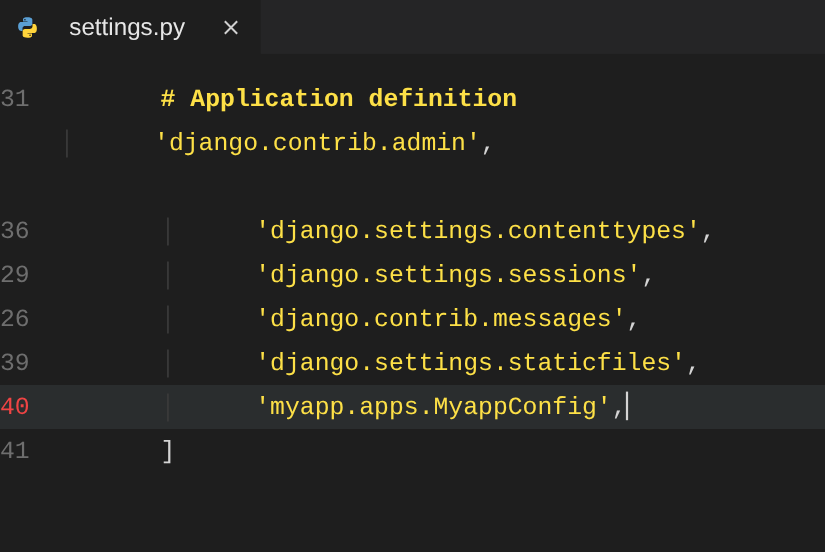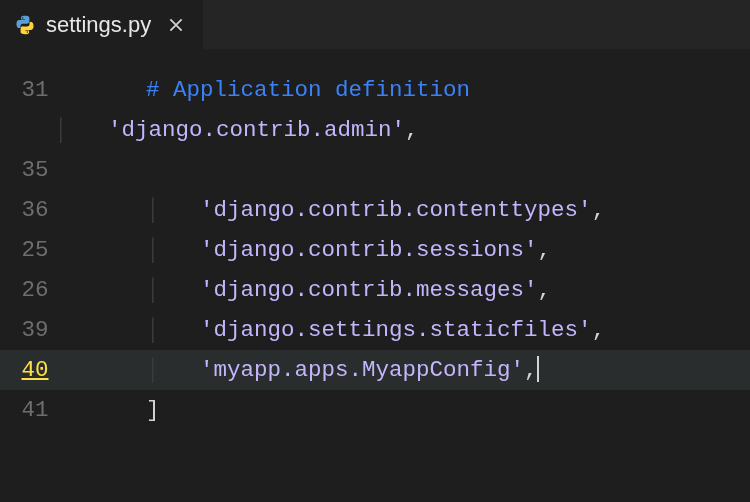--- a/index.html
+++ b/index.html
@@ -15,21 +15,21 @@
   
   .tab-bar {
     display: flex;
     height: 50px;
     background: #252526;
     border-bottom: 1px solid #1e1e1e;
   }
   .tab {
     display: flex;
     align-items: center;
-    gap: 10px;
+    gap: 27px;
     padding: 0 18px 0 14px;
     background: #1e1e1e;
     color: #e6e6e6;
     font-family: -apple-system, BlinkMacSystemFont, "Segoe UI", Arial, sans-serif;
     font-size: 22px;
     cursor: pointer;
     user-select: none;
   }
   .tab .file-icon {
     width: 22px;
@@ -63,38 +63,37 @@
     line-height: 40px;
     font-size: 22.5px;
     white-space: pre;
   }
   .code-line.active {
     background: #2a2d2e;
   }
   .gutter {
     width: 92px;
     padding-right: 22px;
-    text-align: center;
+    text-align: left;
     color: #6e6e6e;
     user-select: none;
     flex-shrink: 0;
   }
   .code-line.active .gutter {
-    color: #fde047;
-    text-decoration: underline;
+    color: #ef4444;
   }
   .content {
     flex: 1;
     position: relative;
   }
-  .tok-comment { color: #3b82f6; }
+  .tok-comment { color: #fde047; font-weight: bold; }
   .tok-var     { color: #d4d4d4; }
   .tok-op      { color: #d4d4d4; }
   .tok-bracket { color: #d4d4d4; }
-  .tok-string  { color: #c4b5fd; }
+  .tok-string  { color: #fde047; margin-left: 32px; }
   .tok-punc    { color: #d4d4d4; }
   .indent-guide {
     color: #3a3a3a;
   }
 
   .cursor {
     display: inline-block;
     width: 2px;
     height: 26px;
     background: #d4d4d4;
@@ -119,20 +118,20 @@
       <svg viewBox="0 0 16 16" fill="none">
         <path d="M3 3 L13 13 M13 3 L3 13"></path>
       </svg>
     </span>
   </div>
 </div>
 
 <div class="editor" id="editor">
     <div class="code-line"><div class="gutter">31</div><div class="content"><span>    </span><span class="tok-comment"># Application definition</span></div></div>
     <div class="code-line"><div class="content"><span>    </span><span class="indent-guide">│</span><span>   </span><span class="tok-string">'django.contrib.admin'</span><span class="tok-punc">,</span></div></div>
-    <div class="code-line"><div class="gutter">35</div></div>
-    <div class="code-line"><div class="gutter">36</div><div class="content"><span>    </span><span class="indent-guide">│</span><span>   </span><span class="tok-string">'django.contrib.contenttypes'</span><span class="tok-punc">,</span></div></div>
-    <div class="code-line"><div class="gutter">25</div><div class="content"><span>    </span><span class="indent-guide">│</span><span>   </span><span class="tok-string">'django.contrib.sessions'</span><span class="tok-punc">,</span></div></div>
+    <div class="code-line"></div>
+    <div class="code-line"><div class="gutter">36</div><div class="content"><span>    </span><span class="indent-guide">│</span><span>   </span><span class="tok-string">'django.settings.contenttypes'</span><span class="tok-punc">,</span></div></div>
+    <div class="code-line"><div class="gutter">29</div><div class="content"><span>    </span><span class="indent-guide">│</span><span>   </span><span class="tok-string">'django.settings.sessions'</span><span class="tok-punc">,</span></div></div>
     <div class="code-line"><div class="gutter">26</div><div class="content"><span>    </span><span class="indent-guide">│</span><span>   </span><span class="tok-string">'django.contrib.messages'</span><span class="tok-punc">,</span></div></div>
     <div class="code-line"><div class="gutter">39</div><div class="content"><span>    </span><span class="indent-guide">│</span><span>   </span><span class="tok-string">'django.settings.staticfiles'</span><span class="tok-punc">,</span></div></div>
     <div class="code-line active"><div class="gutter">40</div><div class="content"><span>    </span><span class="indent-guide">│</span><span>   </span><span class="tok-string">'myapp.apps.MyappConfig'</span><span class="tok-punc">,</span><span class="cursor"></span></div></div>
     <div class="code-line"><div class="gutter">41</div><div class="content"><span>    </span><span class="tok-bracket">]</span></div></div>
   </div>
 
 </body></html>

